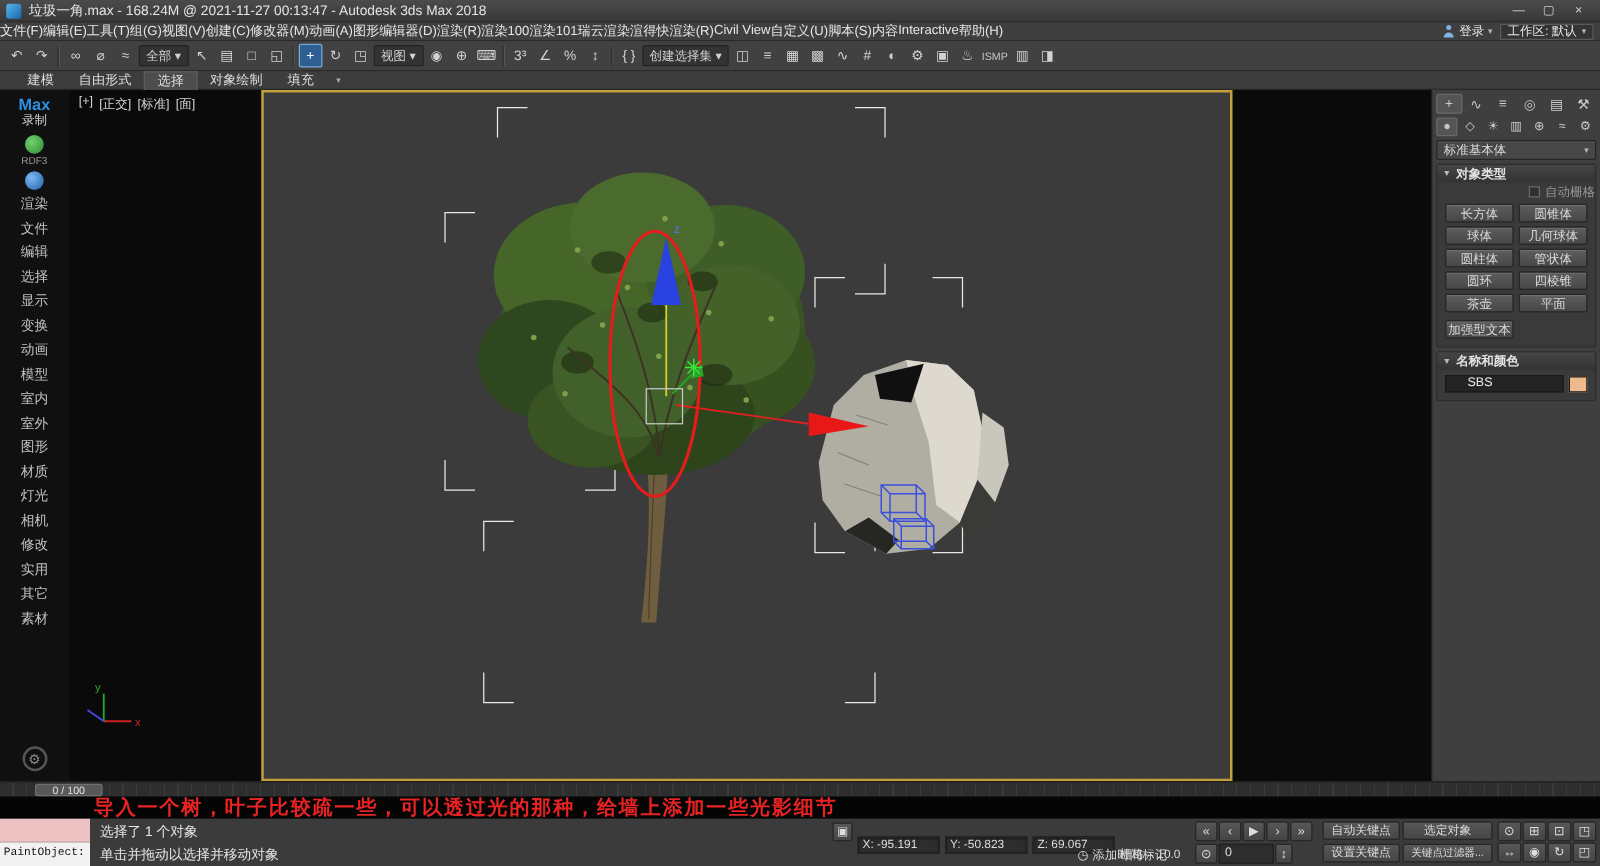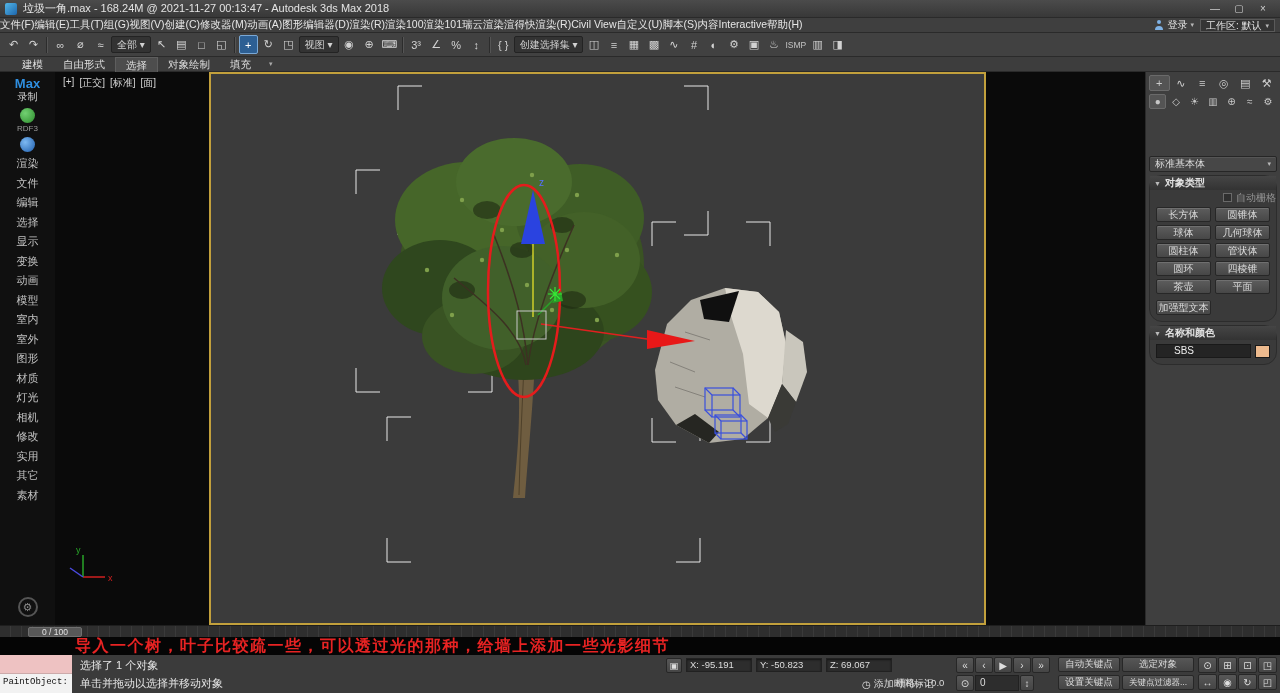--- a/index.html
+++ b/index.html
@@ -80,23 +80,23 @@
               padding:3px 3px; font-size:10px; display:flex; flex-direction:column; gap:3px; }
   .cp-tabs, .cp-cats { display:flex; gap:1px; }
   .cp-tab { flex:1; height:16px; display:flex; align-items:center; justify-content:center;
             color:#ccc; border:1px solid transparent; font-size:11px; }
   .cp-tab.active { background:#545454; border-color:#6a6a6a; border-radius:2px; }
   .cp-cat { flex:1; height:15px; display:flex; align-items:center; justify-content:center;
             color:#c6c6c6; border:1px solid transparent; font-size:10px; }
   .cp-cat.active { background:#545454; border-color:#6a6a6a; border-radius:2px; }
   .cp-dd { height:16px; background:#474747; border:1px solid #262626; border-radius:2px;
            display:flex; align-items:center; padding:0 5px; gap:4px;
-           box-shadow:inset 0 1px rgba(255,255,255,.08);margin-top:44px; }
+           box-shadow:inset 0 1px rgba(255,255,255,.08); }
   .cp-dd .caret { margin-left:auto; }
-  .rollout { background:#3a3a3a; border:1px solid #2c2c2c; border-radius:13px; }
+  .rollout { background:#3a3a3a; border:1px solid #2c2c2c; border-radius:2px; }
   .roll-head { height:14px; background:linear-gradient(#454545,#333); display:flex;
                align-items:center; gap:4px; padding:0 4px; font-weight:bold; color:#e2e2e2; }
   .roll-arrow { font-size:7px; color:#bbb; }
   .autogrid { height:15px; display:flex; align-items:center; justify-content:flex-end; gap:4px;
               color:#949494; }
   .chk { width:9px; height:9px; border:1px solid #6a6a6a; background:#2f2f2f; }
   .cp-grid { display:grid; grid-template-columns:1fr 1fr; gap:3px 4px; padding:2px 6px 6px; }
   .cp-btn { height:15px; display:flex; align-items:center; justify-content:center; color:#dadada;
             background:linear-gradient(#5d5d5d,#474747); border:1px solid #272727;
             border-radius:2px; box-shadow:inset 0 1px rgba(255,255,255,.12); white-space:nowrap; }
@@ -117,21 +117,21 @@
 
   .statusbar { height:38px; background:#3b3b3b; position:relative; font-size:10px; }
   .listener { position:absolute; left:0; top:0; width:72px; height:38px; }
   .mini-pink { height:19px; background:#eec2c2; border-bottom:1px solid #caa; }
   .mini-white { height:19px; background:#f2f2f2; color:#111; font-size:9px; padding:3px 3px 0;
                 font-family:"Liberation Mono","DejaVu Sans Mono",monospace; white-space:nowrap; overflow:hidden; }
   .status-line { position:absolute; left:80px; top:3px; font-size:11px; color:#e6e6e6; }
   .prompt-line { position:absolute; left:80px; top:21px; font-size:11px; color:#e6e6e6; }
   .sfield { position:absolute; height:14px; background:#2d2d2d; border:1px solid #212121;
             box-shadow:inset 0 1px 2px rgba(0,0,0,.55); color:#ddd; font-size:9.5px;
-            line-height:12px; padding:0 3px; white-space:nowrap; overflow:hidden; }
+            line-height:12px; padding:0 3px; white-space:nowrap; overflow:hidden;margin-top:11px; }
   .sbtn { position:absolute; height:15px; background:linear-gradient(#575757,#454545);
           border:1px solid #272727; border-radius:2px; color:#ddd; font-size:9.5px;
           display:flex; align-items:center; justify-content:center; white-space:nowrap; overflow:hidden; }
   .grid-label { position:absolute; left:896px; top:4px; font-size:9.5px; color:#ddd;margin-top:18px; }
   .add-tag { position:absolute; left:862px; top:22px; display:flex; align-items:center; gap:3px;
              color:#d8d8d8; font-size:10px; }
   .playback { position:absolute; left:956px; top:2px; display:flex; gap:1px; }
   .playback2 { position:absolute; left:956px; top:20px; display:flex; gap:1px; }
   .pb-btn { width:18px; height:16px; background:linear-gradient(#575757,#454545);
             border:1px solid #272727; border-radius:2px; color:#ddd; font-size:10px;

